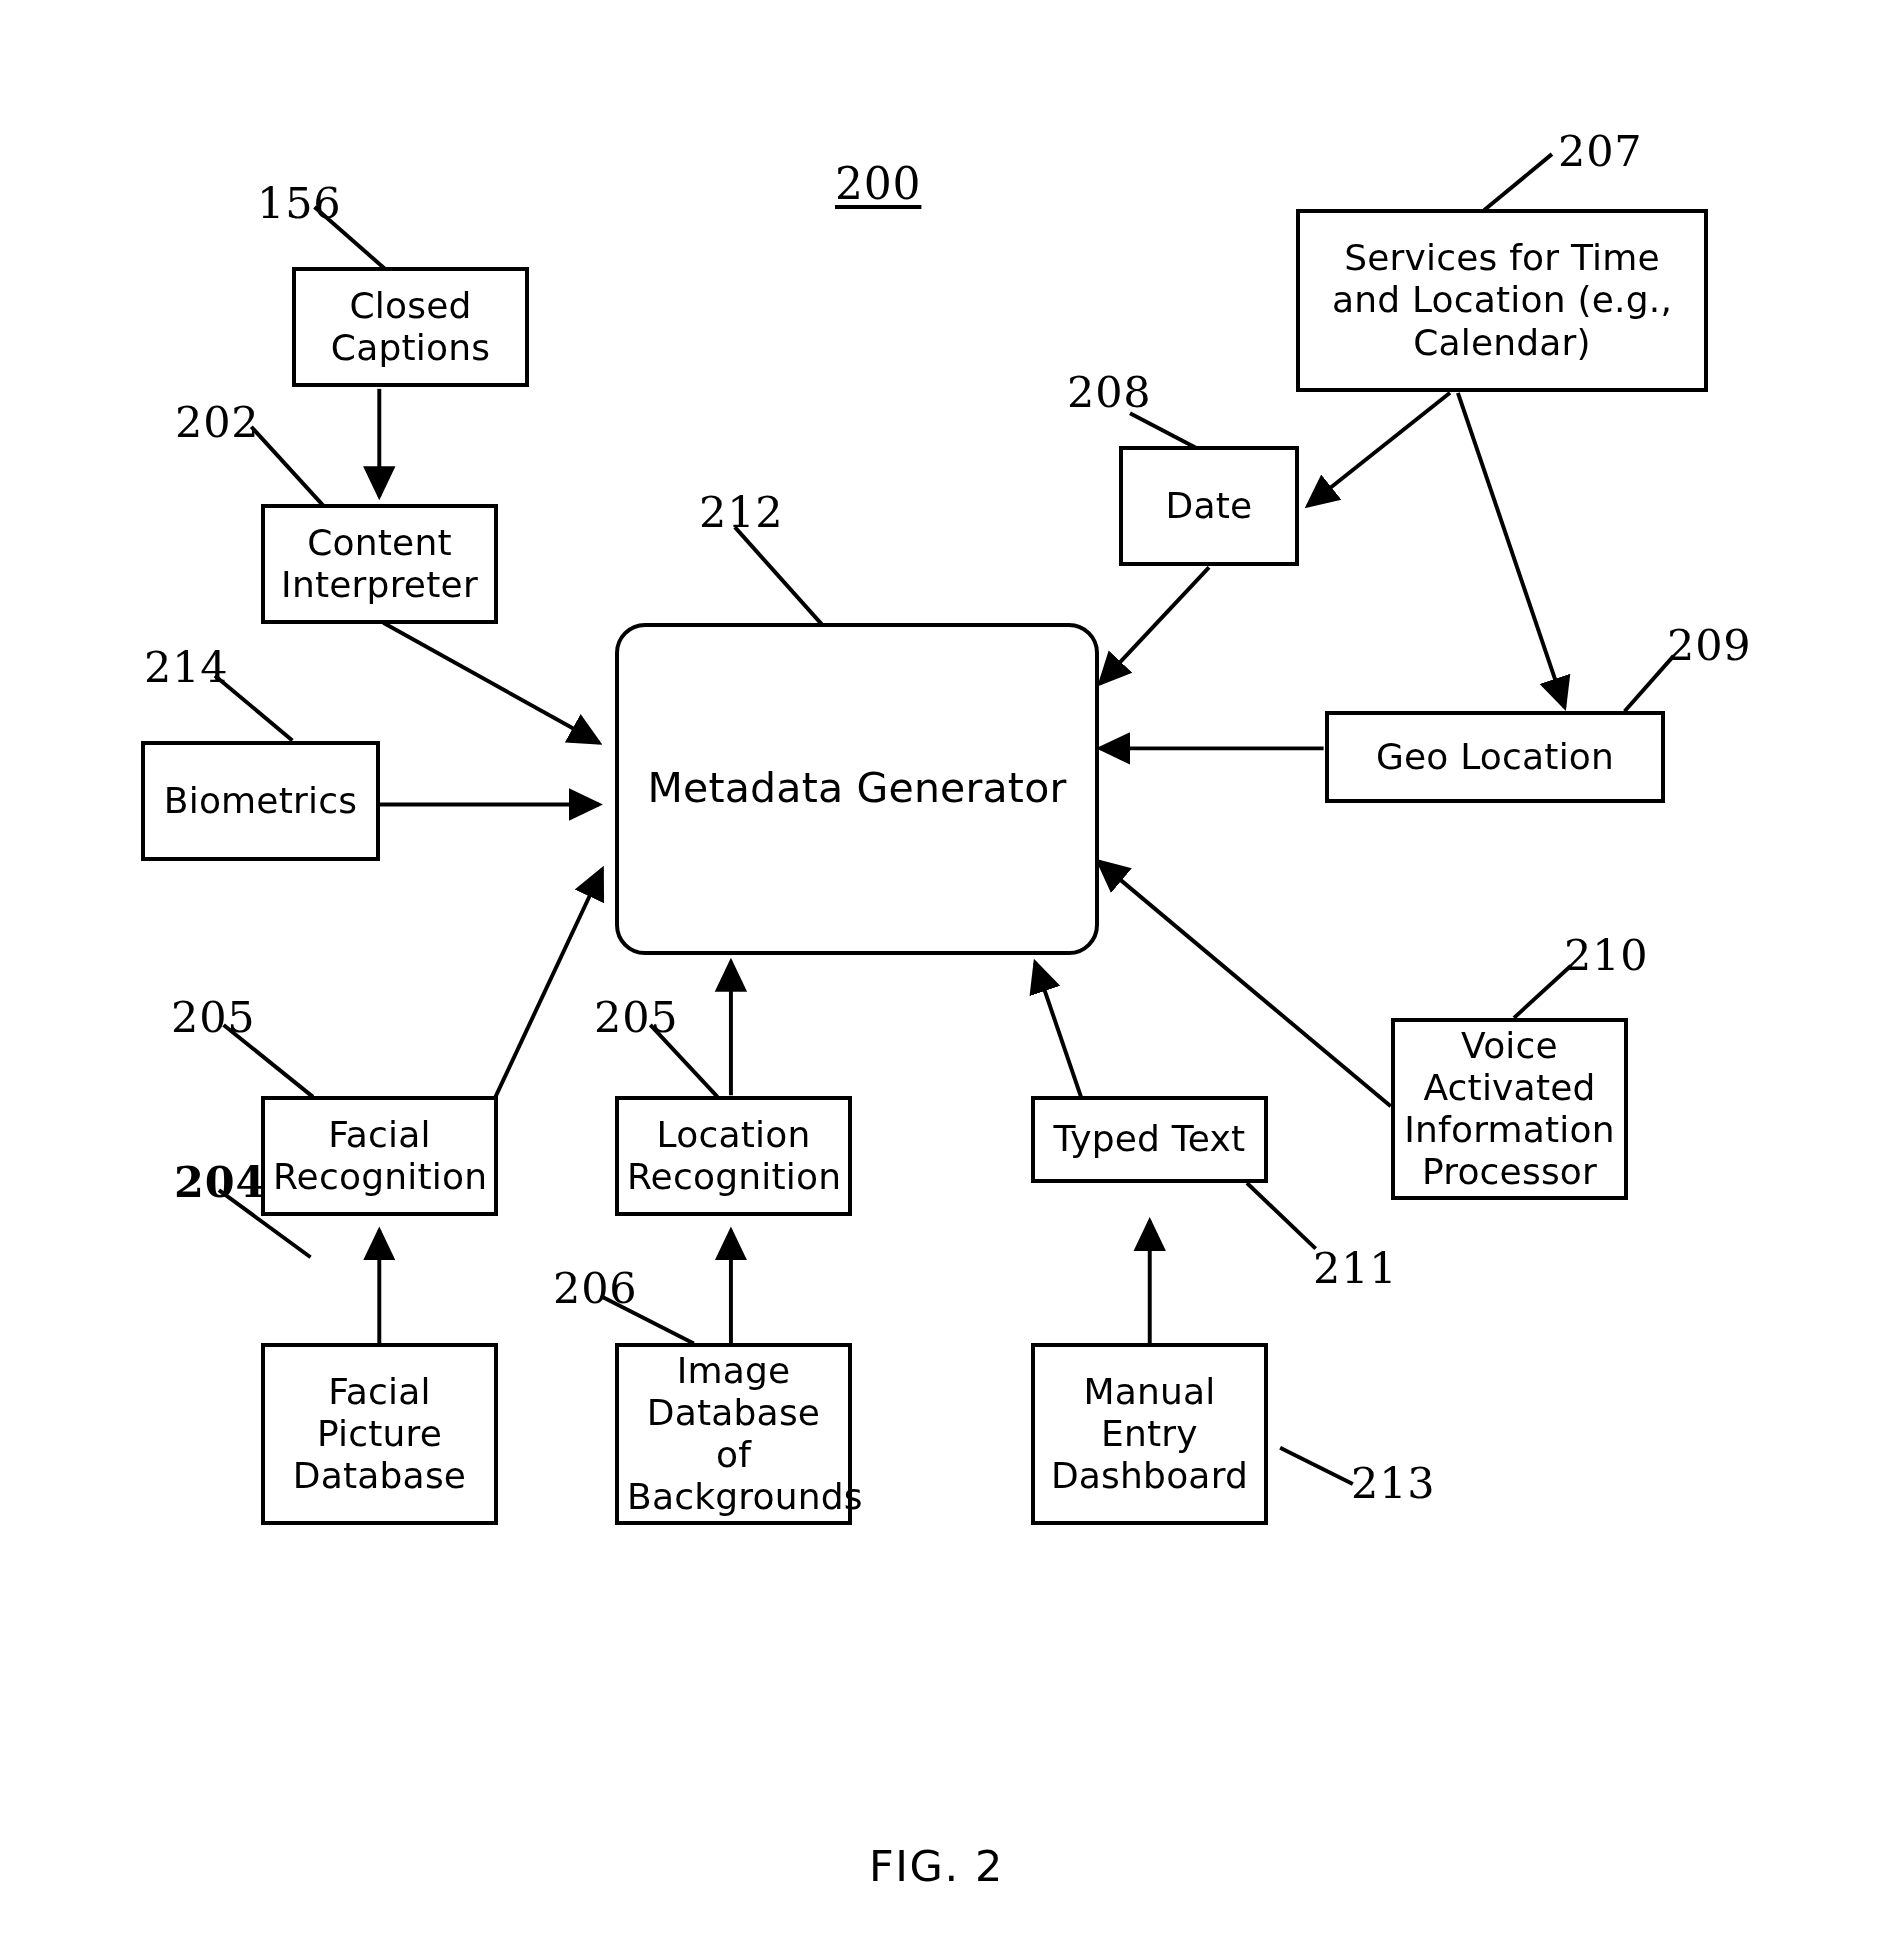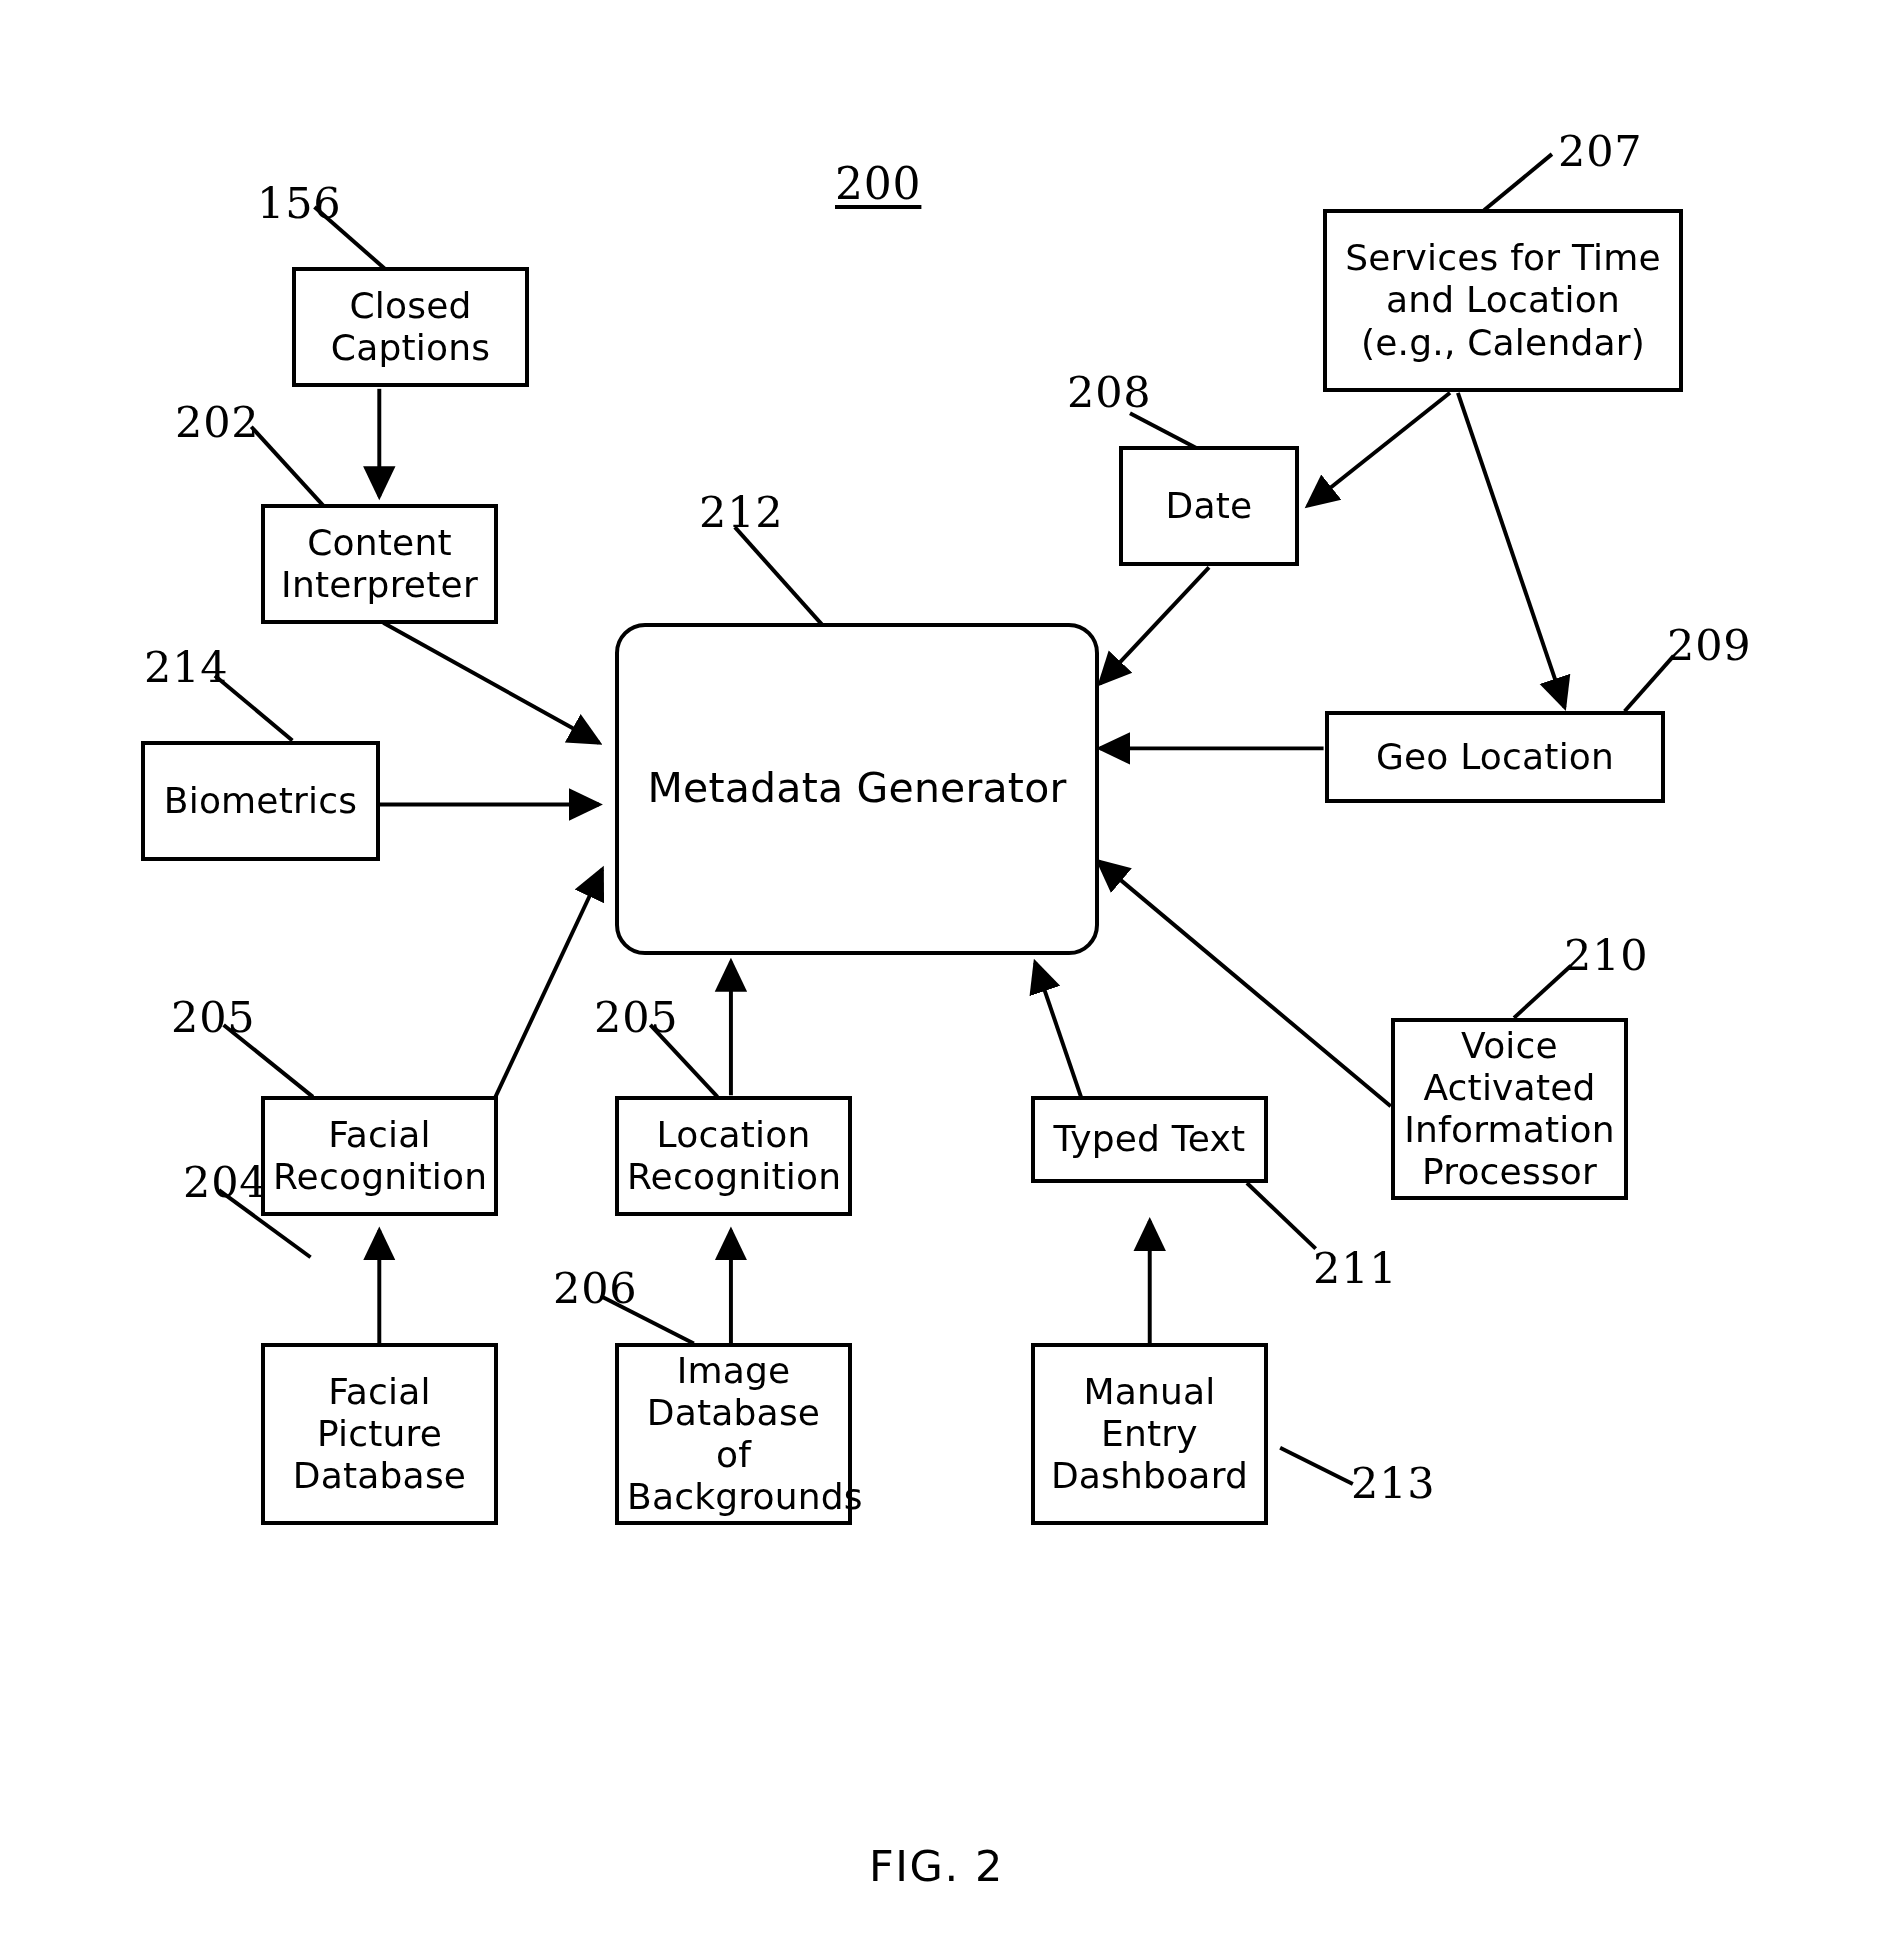--- a/index.html
+++ b/index.html
@@ -186,21 +186,21 @@
   </div>
 
   <div class="node" style="left:1031px; top:1343px; width:237px; height:182px;">
     <span>Manual Entry Dashboard</span>
   </div>
 
   <div class="node" style="left:615px; top:623px; width:484px; height:332px; font-size:41px;border-radius:30px;">
     <span>Metadata Generator</span>
   </div>
 
-  <div class="node" style="left:1296px; top:209px; width:360px; height:183px;margin-left:27px;">
+  <div class="node" style="left:1296px; top:209px; width:412px; height:183px;">
     <span>Services for Time and Location (e.g., Calendar)</span>
   </div>
 
   <div class="node" style="left:1119px; top:446px; width:180px; height:120px;">
     <span>Date</span>
   </div>
 
   <div class="node" style="left:1325px; top:711px; width:340px; height:92px;">
     <span>Geo Location</span>
   </div>
@@ -212,21 +212,21 @@
   <div class="ref" style="left:257px; top:182px;">156</div>
 
   <div class="ref" style="left:175px; top:401px;">202</div>
 
   <div class="ref" style="left:144px; top:646px;">214</div>
 
   <div class="ref" style="left:699px; top:491px;">212</div>
 
   <div class="ref" style="left:171px; top:996px;">205</div>
 
-  <div class="ref" style="left:183px; top:1161px;">204</div>
+  <div class="ref" style="left:174px; top:1161px;font-weight:bold;">204</div>
 
   <div class="ref" style="left:594px; top:996px;">205</div>
 
   <div class="ref" style="left:553px; top:1267px;">206</div>
 
   <div class="ref" style="left:1313px; top:1247px;">211</div>
 
   <div class="ref" style="left:1351px; top:1462px;">213</div>
 
   <div class="ref" style="left:1558px; top:130px;">207</div>

